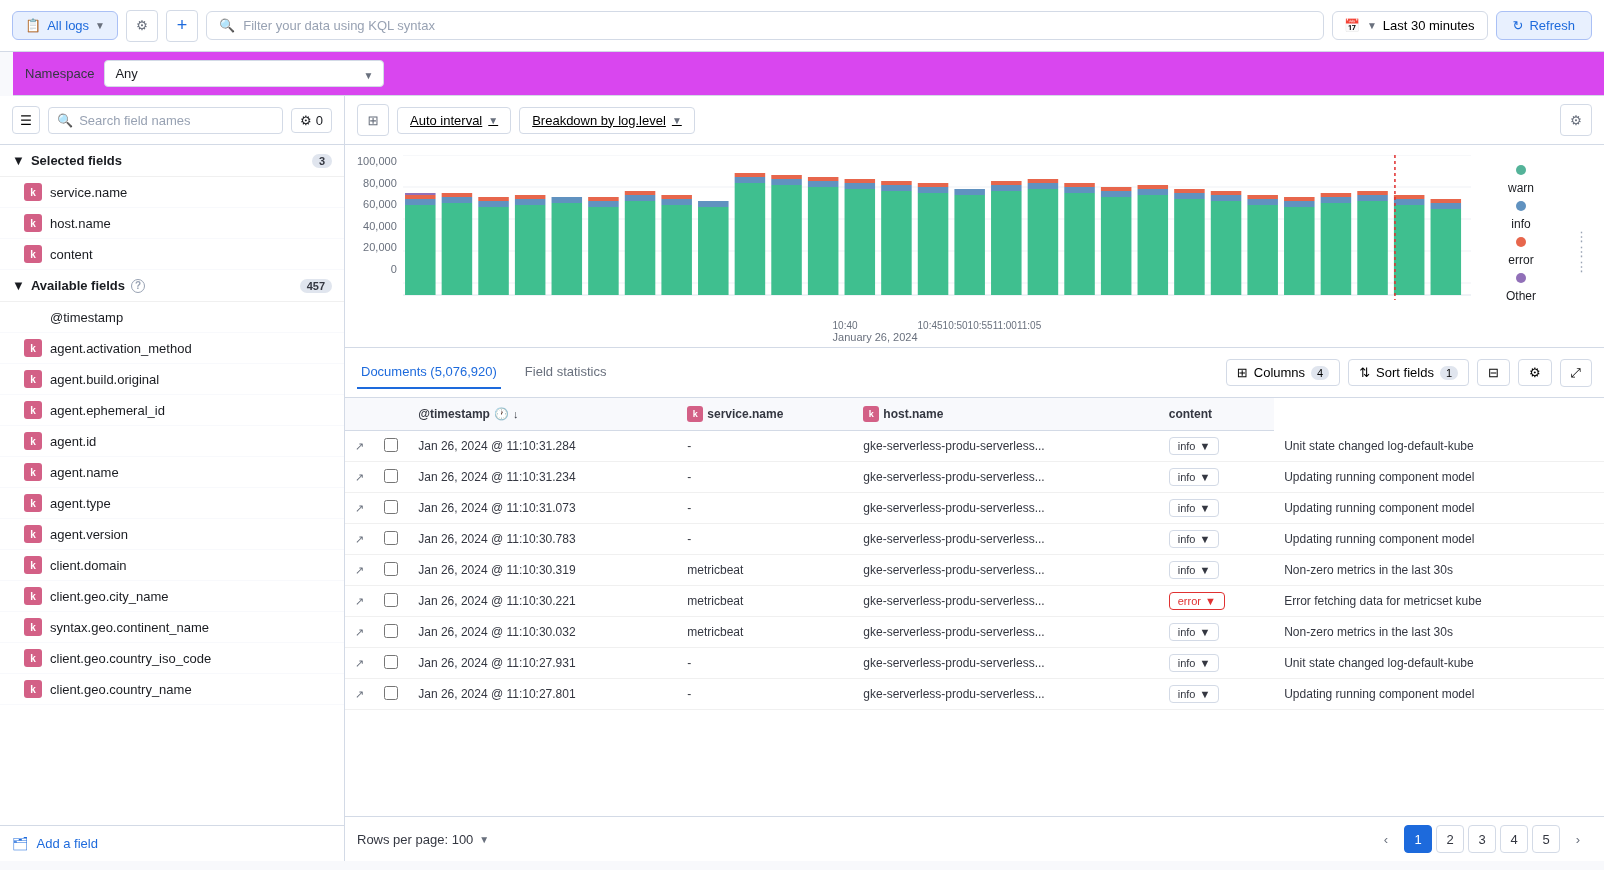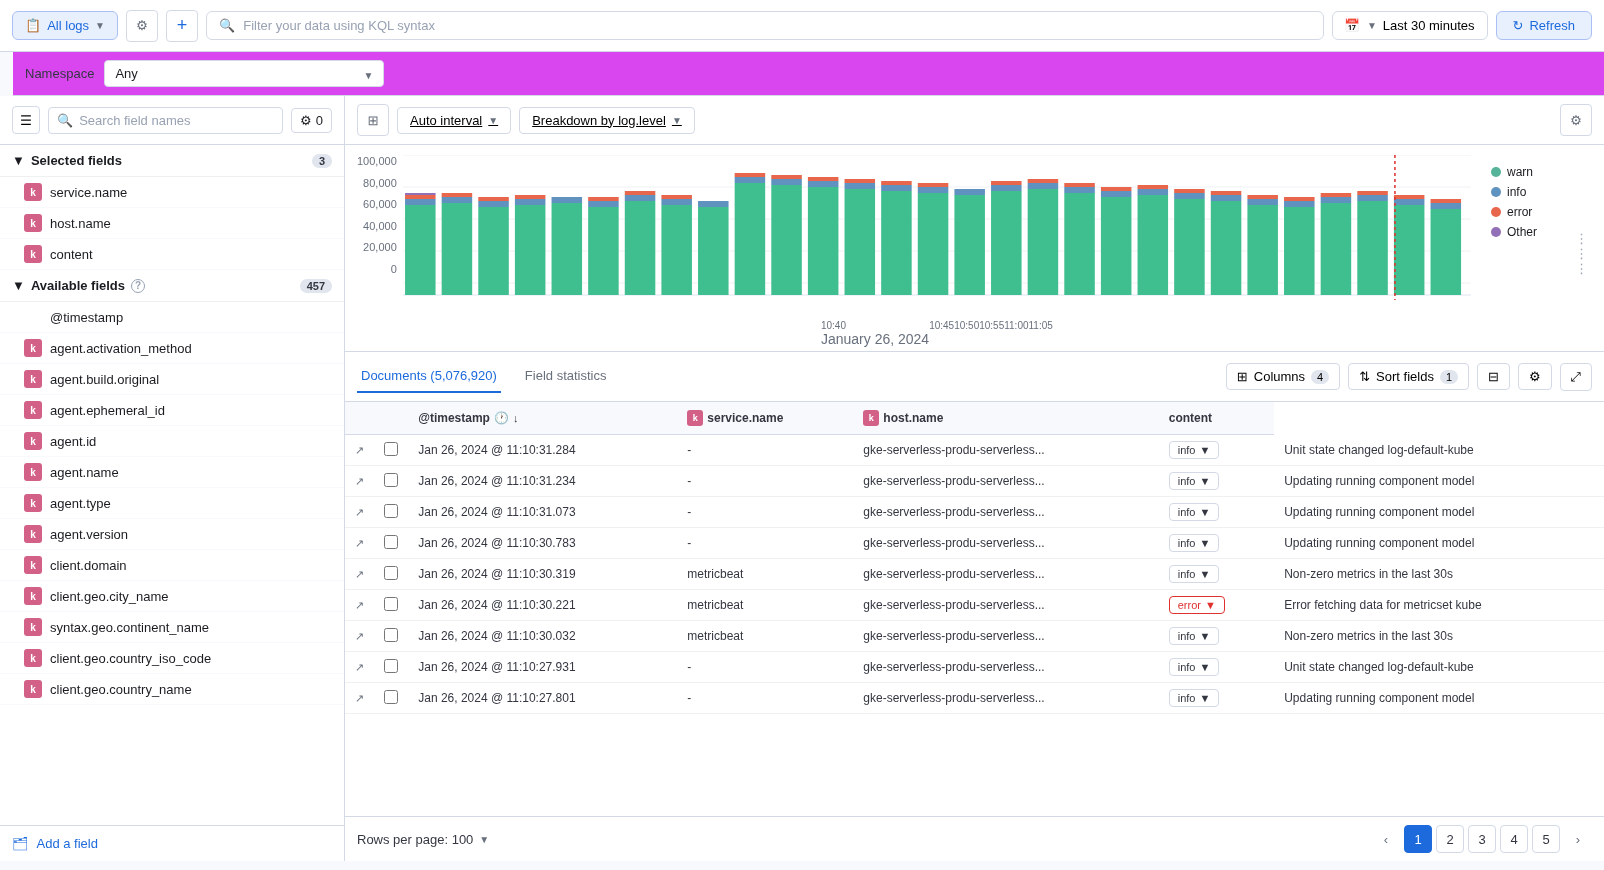--- a/index.html
+++ b/index.html
@@ -169,21 +169,21 @@
     }
     .rows-per-page { display: flex; align-items: center; gap: 6px; color: #343741; font-size: 13px; cursor: pointer; }
     .pagination { display: flex; align-items: center; gap: 4px; margin-left: auto; }
     .page-btn {
       min-width: 28px; height: 28px; display: flex; align-items: center; justify-content: center;
       border: 1px solid #d3dae6; border-radius: 4px; cursor: pointer; font-size: 13px;
       background: #fff; color: #343741;
     }
     .page-btn.active { background: #1d6adc; color: #fff; border-color: #1d6adc; }
     .page-btn.nav { border: none; background: transparent; color: #69707d; }
-    .legend-item { display: flex; align-items: center; gap: 6px; }
+    .legend-item { display: flex; align-items: center; gap: 6px; flex-direction: column; }
     .legend-dot { width: 10px; height: 10px; border-radius: 50%; flex-shrink: 0; }
 
     .chevron { font-size: 10px; color: #69707d; }
     .sort-icon { font-size: 11px; color: #343741; }
 
     .th-with-icon { display: flex; align-items: center; gap: 4px; }
 
     .k-badge {
       display: inline-flex; align-items: center; justify-content: center;
       width: 16px; height: 16px; border-radius: 3px; background: #d36086;
@@ -491,21 +491,21 @@
             <rect x="974" y="40" width="30" height="4" fill="#e7664c"></rect>
 
             <rect x="1010" y="54" width="30" height="86" fill="#3fbf8f"></rect>
             <rect x="1010" y="48" width="30" height="6" fill="#6092c0"></rect>
             <rect x="1010" y="44" width="30" height="4" fill="#e7664c"></rect>
 
             <line x1="975" y1="0" x2="975" y2="145" stroke="#e03131" stroke-width="1.5" stroke-dasharray="3,3"></line>
           </svg>
           
           <div style="display:flex; justify-content:center; font-size:10px; color:#69707d; padding: 2px 0 4px 0;">
-            <span>10:40<br><span style="font-size:14px;margin-top:28px;">January 26, 2024</span></span>
+            <span>10:40<br><span style="font-size:11px;margin-top:28px;">January 26, 2024</span></span>
             <span>10:45</span>
             <span>10:50</span>
             <span>10:55</span>
             <span>11:00</span>
             <span>11:05</span>
           </div>
         </div>
 
         <div style="display:flex; flex-direction:column; gap:6px; padding:10px 20px; font-size:12px; min-width:100px;">
           <div class="legend-item">

